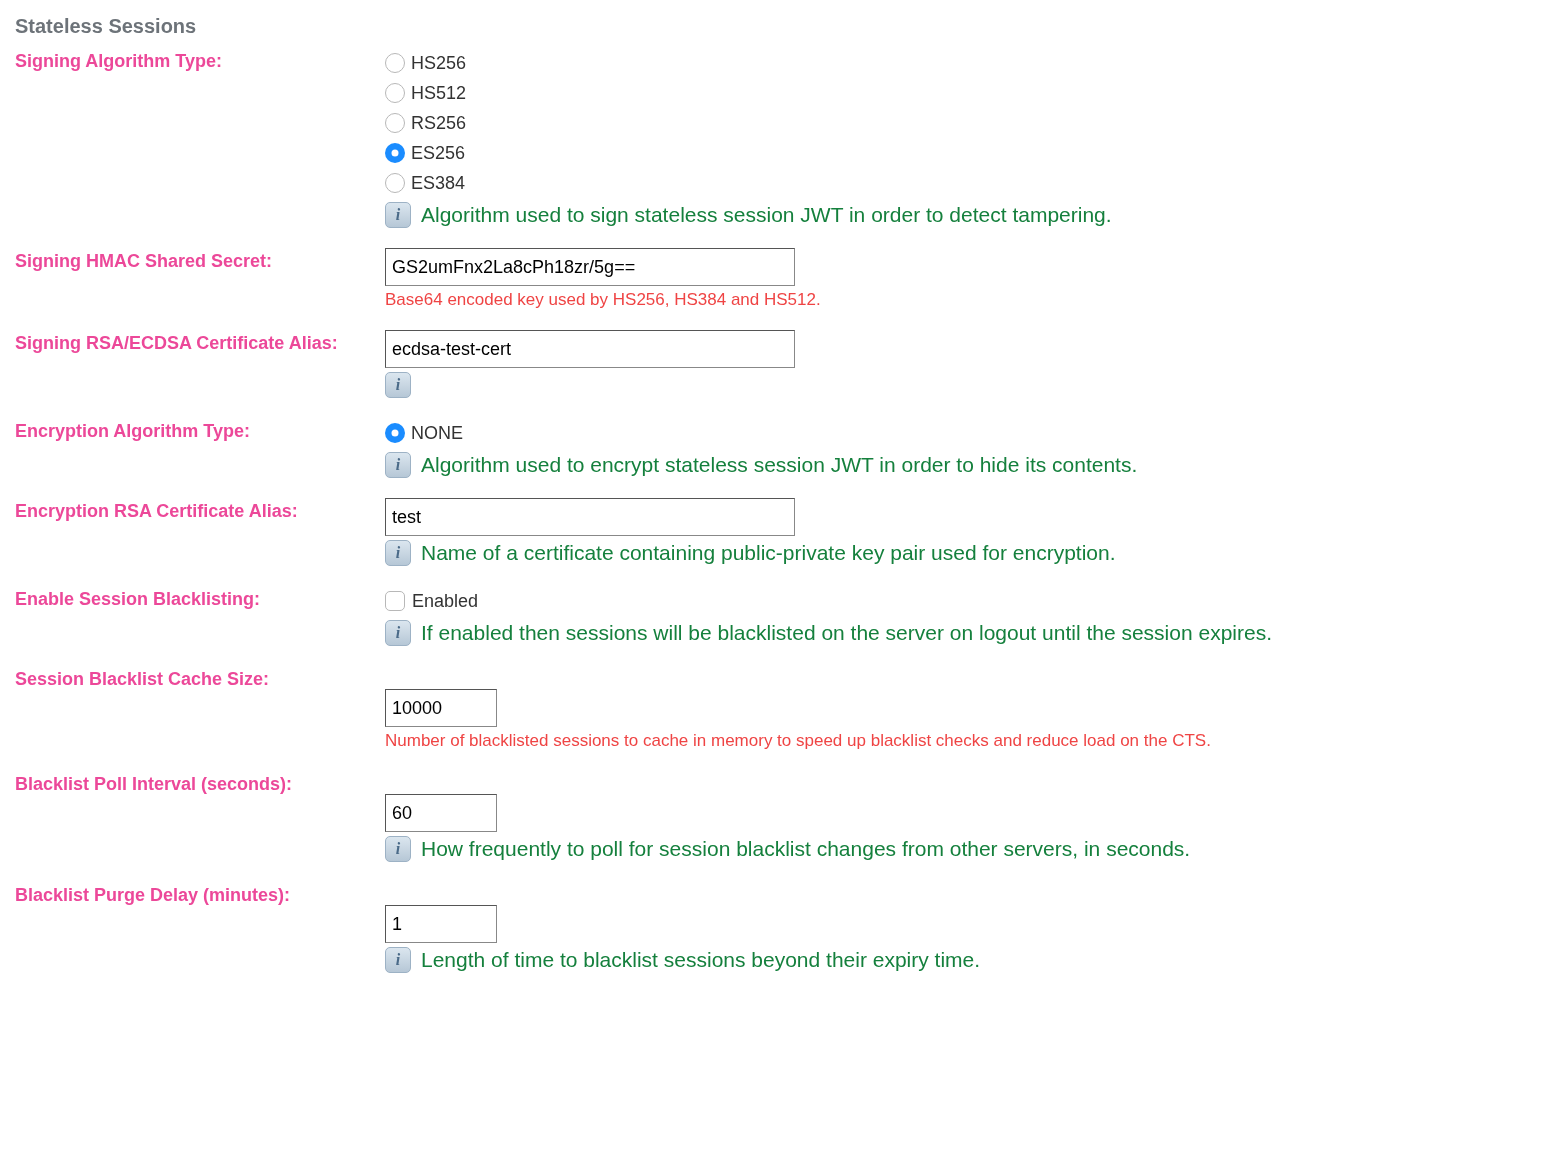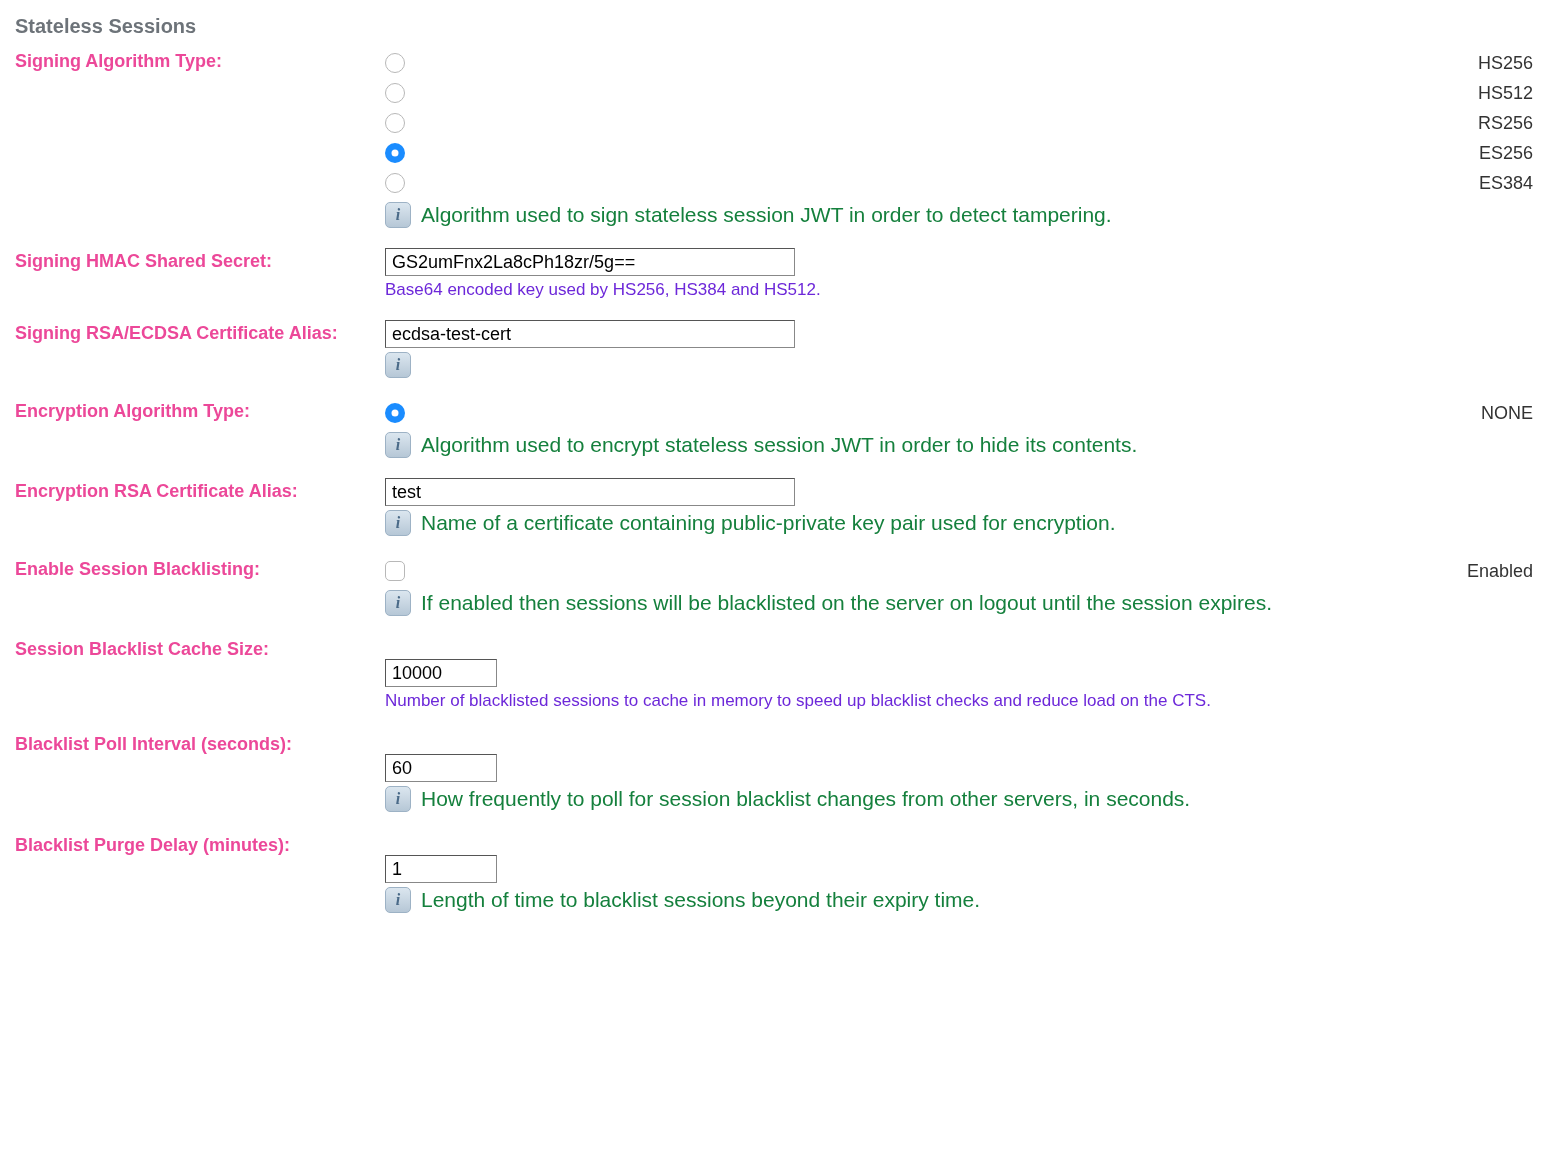--- a/index.html
+++ b/index.html
@@ -31,21 +31,20 @@
       padding-top: 3px;
     }
     .control-col {
       flex: 1;
       padding-bottom: 14px;
     }
     .radio-row, .check-row {
       display: flex;
       align-items: center;
       height: 30px;
-      justify-content: space-between;
     }
     .radio {
       width: 20px;
       height: 20px;
       border-radius: 50%;
       border: 1.5px solid #b8b8b8;
       margin-right: 6px;
       position: relative;
       background: #fff;
       cursor: pointer;
@@ -97,29 +96,29 @@
       cursor: pointer;
     }
     .info-icon svg {
       display: block;
     }
     .info-text {
       color: #15803d;
       font-size: 21px;
     }
     .help-text {
-      color: #6d28d9;
+      color: #ef4444;
       font-size: 17px;
       margin-top: 4px;
     }
     input.text-input {
       width: 410px;
       height: 28px;
       font-size: 18px;
-      padding: 8px 6px;
+      padding: 18px 6px;
       border: 1px solid #888;
       border-top-color: #555;
       border-left-color: #555;
       font-family: inherit;
     }
     input.text-input.short {
       width: 112px;
       margin-top: 23px;
     }
   </style>

